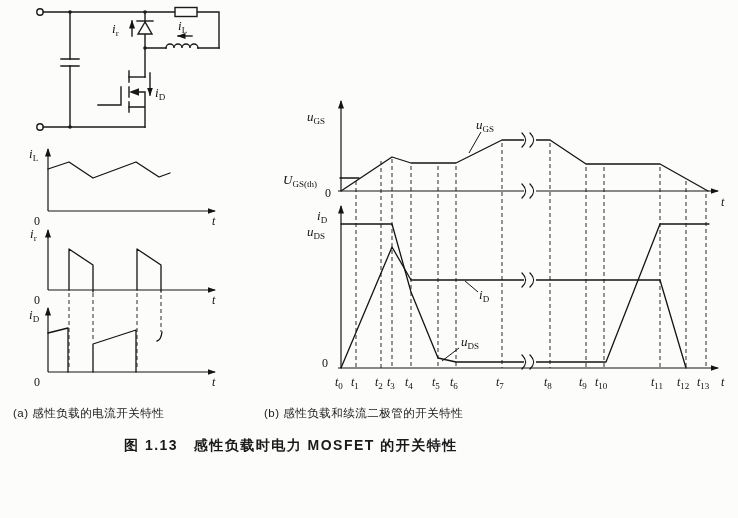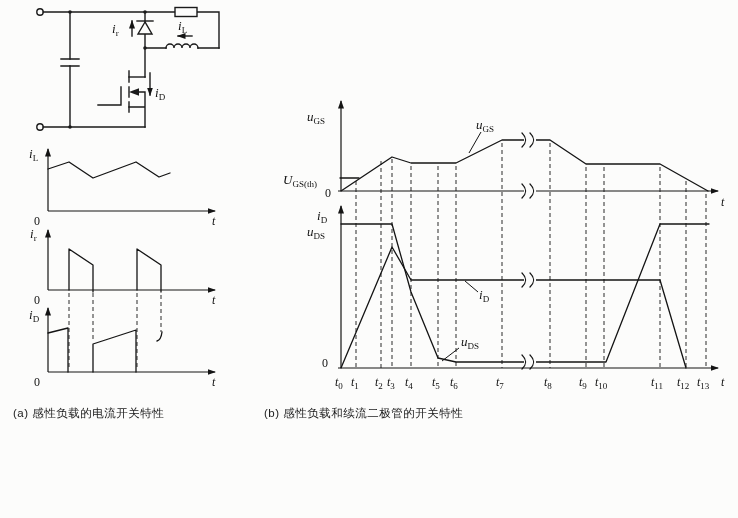--- a/index.html
+++ b/index.html
@@ -178,13 +178,14 @@
         <text x="579" y="386" font-size="12" class="mi"><tspan>t</tspan><tspan dy="3" font-size="9" class="ms">9</tspan></text>
         <text x="595" y="386" font-size="12" class="mi"><tspan>t</tspan><tspan dy="3" font-size="9" class="ms">10</tspan></text>
         <text x="651" y="386" font-size="12" class="mi"><tspan>t</tspan><tspan dy="3" font-size="9" class="ms">11</tspan></text>
         <text x="677" y="386" font-size="12" class="mi"><tspan>t</tspan><tspan dy="3" font-size="9" class="ms">12</tspan></text>
         <text x="697" y="386" font-size="12" class="mi"><tspan>t</tspan><tspan dy="3" font-size="9" class="ms">13</tspan></text>
       </g>
   </svg>
 
   <div class="cap" style="left:264px;top:406px">(b) 感性负载和续流二极管的开关特性</div>
   <div class="cap" style="left:13px;top:406px">(a) 感性负载的电流开关特性</div>
+  <div class="ttl">图 1.13　感性负载时电力 MOSFET 的开关特性</div>
 </div>
 
 </body></html>

